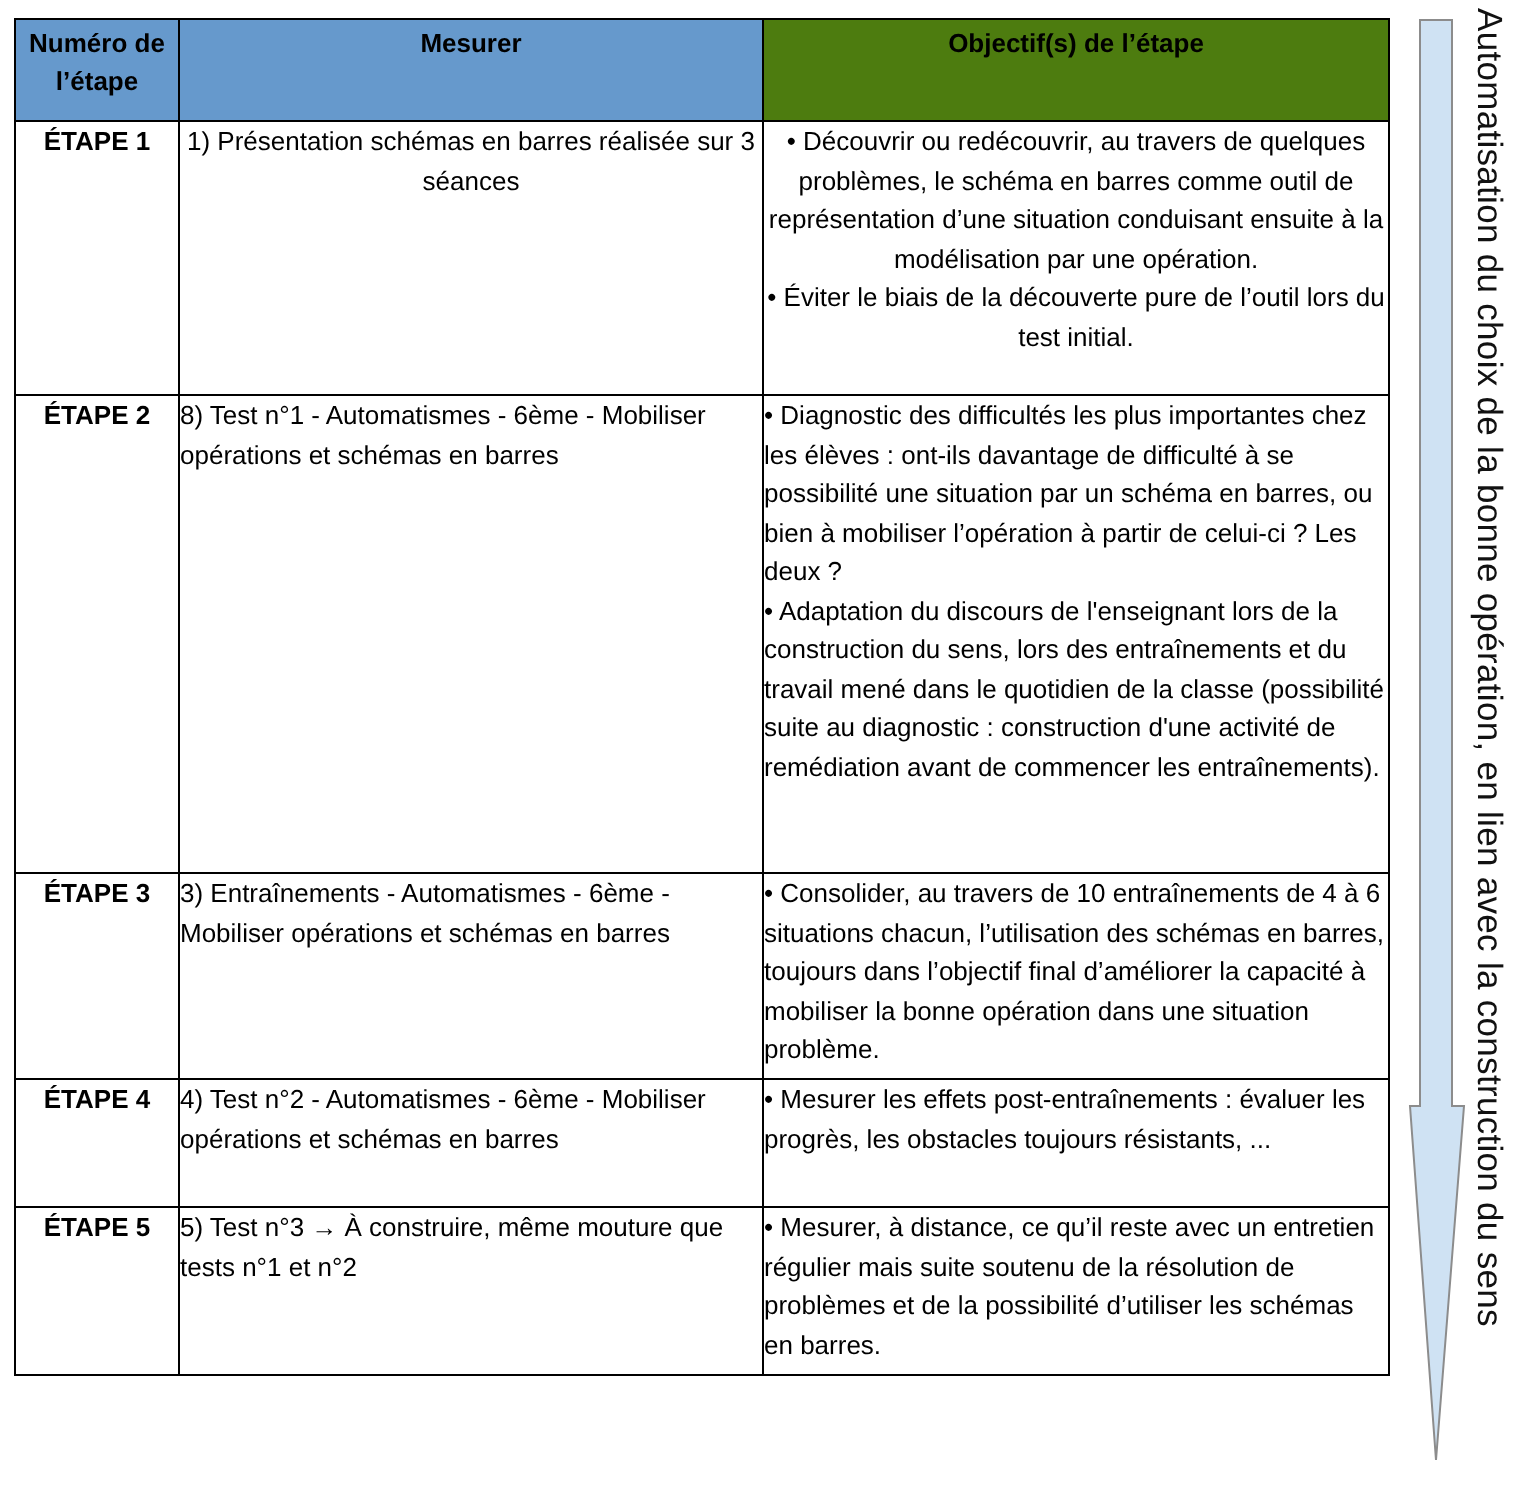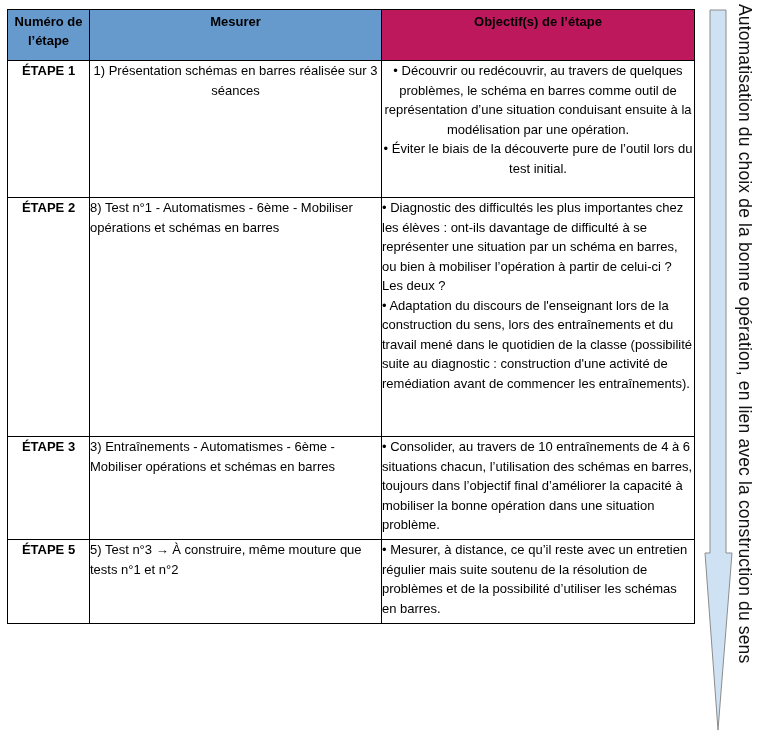--- a/index.html
+++ b/index.html
@@ -29,45 +29,52 @@
 <table class="steps">
   <colgroup>
       <col class="c1">
       <col class="c2">
       <col class="c3">
     </colgroup>
   <thead>
     <tr>
       <th style="background: rgb(102, 153, 204);">Numéro de l’étape</th>
       <th style="background: rgb(102, 153, 204);">Mesurer</th>
-      <th style="background: #be185d;">Objectif(s) de l’étape</th>
+      <th style="background: #4d7c0f;">Objectif(s) de l’étape</th>
     </tr>
   </thead>
   <tbody>
     <tr class="r1">
       <td class="step">ÉTAPE 1</td>
       <td class="support">1) Présentation schémas en barres réalisée sur 3 séances</td>
       <td class="obj">
         <span class="bullet">• Découvrir ou redécouvrir, au travers de quelques problèmes, le schéma en barres comme outil de représentation d’une situation conduisant ensuite à la modélisation par une opération.</span>
         <span class="bullet">• Éviter le biais de la découverte pure de l’outil lors du test initial.</span>
       </td>
     </tr>
     <tr class="r2">
       <td class="step">ÉTAPE 2</td>
       <td class="support">8) Test n°1 - Automatismes - 6ème - Mobiliser opérations et schémas en barres</td>
       <td class="obj">
-        <span class="bullet">• Diagnostic des difficultés les plus importantes chez les élèves : ont-ils davantage de difficulté à se représenter une situation par un schéma en barres, ou bien à mobiliser l’opération à partir de celui-ci ? Les deux ?</span>
+        <span class="bullet">• Diagnostic des difficultés les plus importantes chez les élèves : ont-ils davantage de difficulté à se possibilité une situation par un schéma en barres, ou bien à mobiliser l’opération à partir de celui-ci ? Les deux ?</span>
         <span class="bullet">• Adaptation du discours de l'enseignant lors de la construction du sens, lors des entraînements et du travail mené dans le quotidien de la classe (possibilité suite au diagnostic : construction d'une activité de remédiation avant de commencer les entraînements).</span>
       </td>
     </tr>
     <tr class="r3">
       <td class="step">ÉTAPE 3</td>
       <td class="support">3) Entraînements - Automatismes - 6ème - Mobiliser opérations et schémas en barres</td>
       <td class="obj">
         <span class="bullet">• Consolider, au travers de 10 entraînements de 4 à 6 situations chacun, l’utilisation des schémas en barres, toujours dans l’objectif final d’améliorer la capacité à mobiliser la bonne opération dans une situation problème.</span>
+      </td>
+    </tr>
+    <tr class="r4">
+      <td class="step">ÉTAPE 4</td>
+      <td class="support">4) Test n°2 - Automatismes - 6ème - Mobiliser opérations et schémas en barres</td>
+      <td class="obj">
+        <span class="bullet">• Mesurer les effets post-entraînements : évaluer les progrès, les obstacles toujours résistants, ...</span>
       </td>
     </tr>
     <tr class="r5">
       <td class="step">ÉTAPE 5</td>
       <td class="support">5) Test n°3 → À construire, même mouture que tests n°1 et n°2</td>
       <td class="obj">
         <span class="bullet">• Mesurer, à distance, ce qu’il reste avec un entretien régulier mais suite soutenu de la résolution de problèmes et de la possibilité d’utiliser les schémas en barres.</span>
       </td>
     </tr>
   </tbody>

